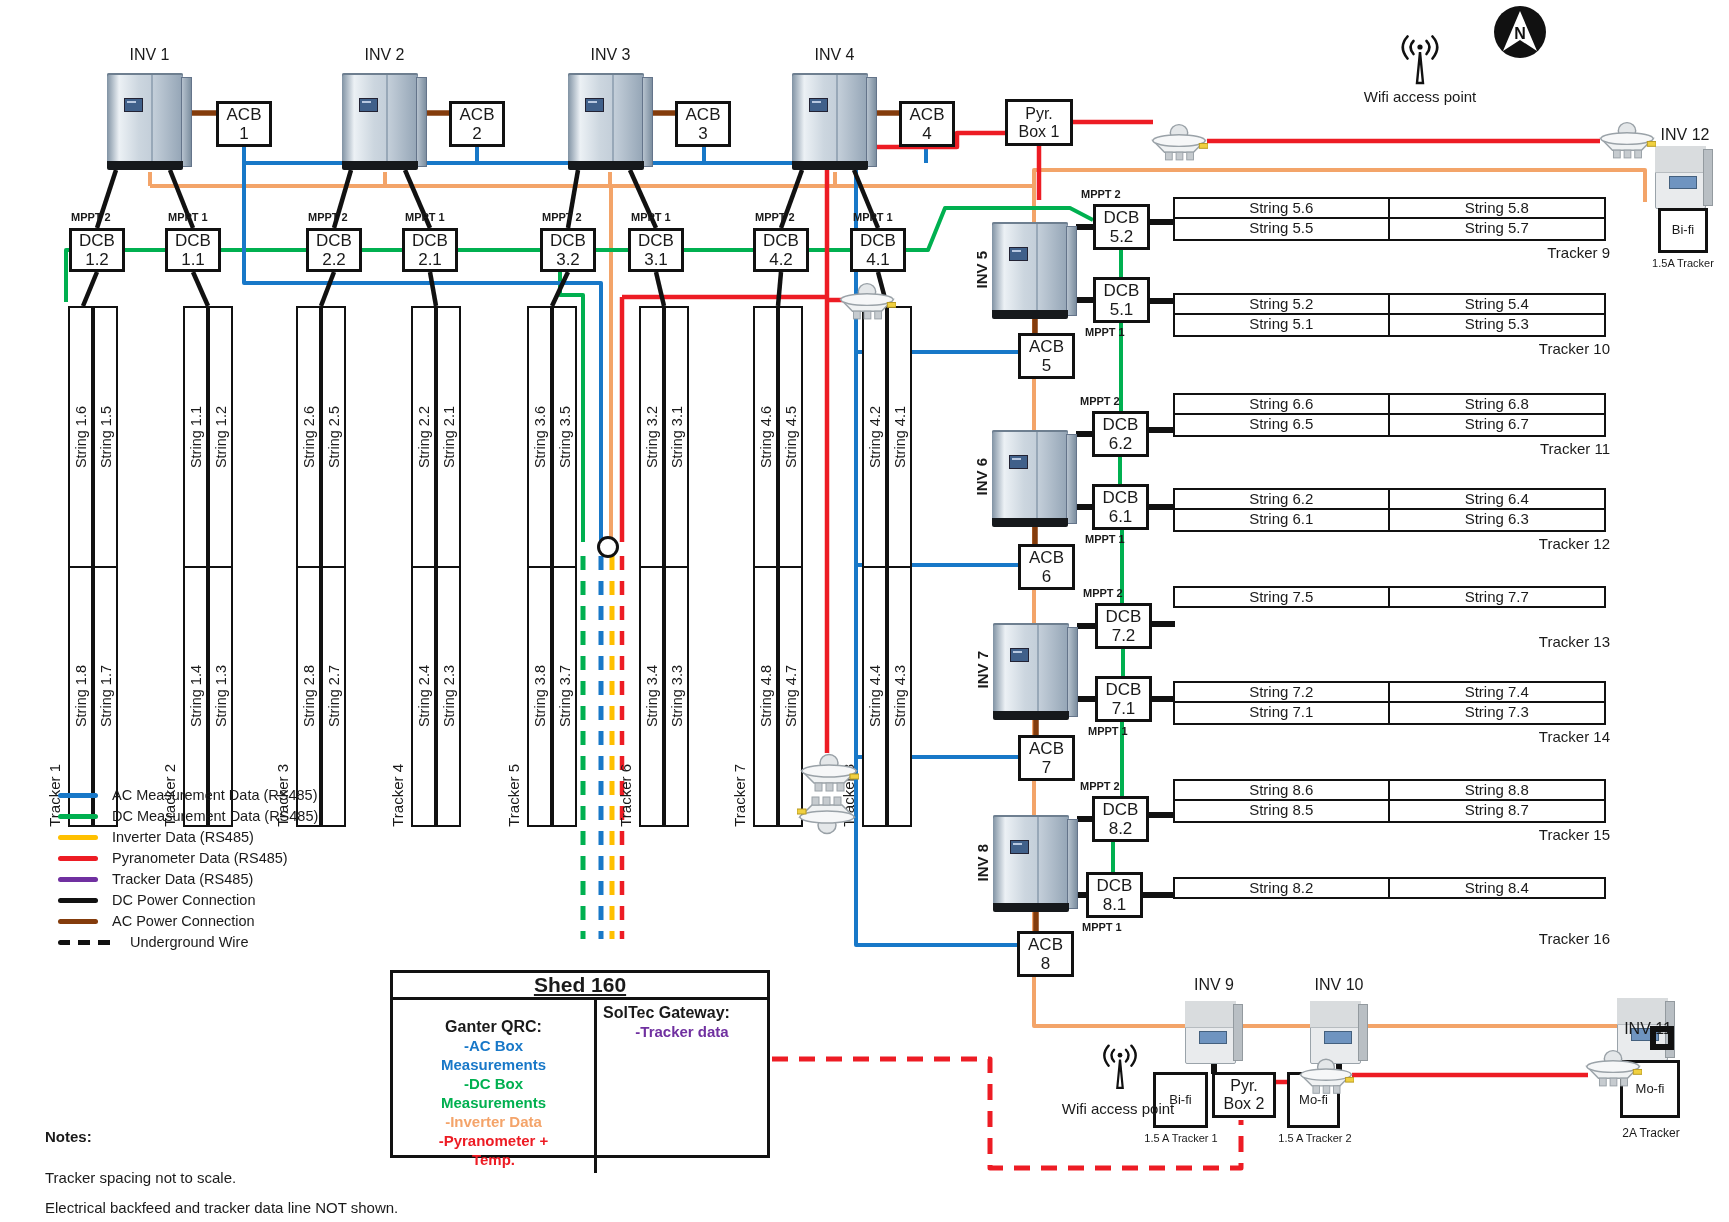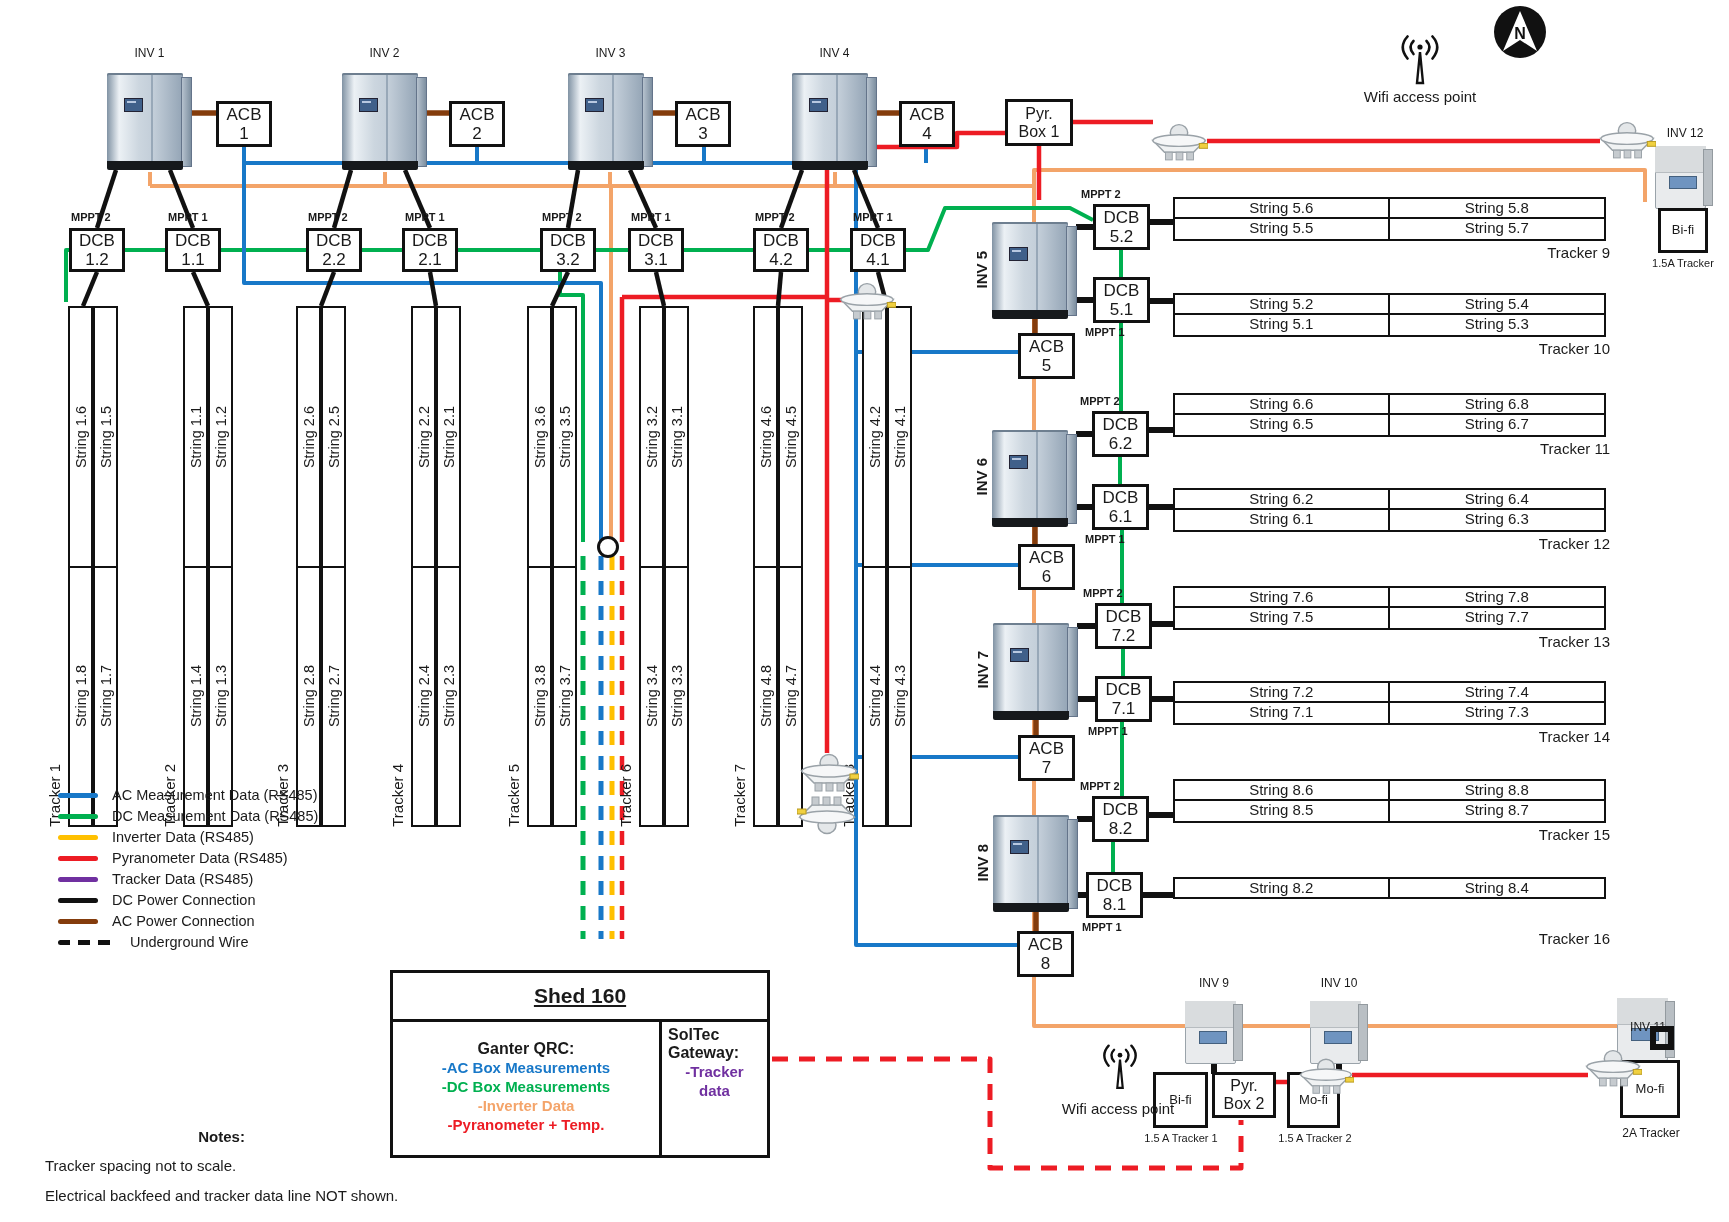--- a/index.html
+++ b/index.html
@@ -1,19 +1,19 @@
 <!DOCTYPE html>
 <html><head>
 <meta charset="utf-8">
 <style>
   html,body{margin:0;padding:0;background:#fff;font-family:"Liberation Sans",sans-serif;color:#1a1a1a;}
   #canvas{position:relative;width:1729px;height:1222px;background:#fff;overflow:hidden;}
   svg.wires{position:absolute;left:0;top:0;z-index:1;}
   .abs{position:absolute;}
-  .lbl{position:absolute;z-index:4;font-size:12px;text-align:center;}
+  .lbl{position:absolute;z-index:4;font-size:16px;text-align:center;}
   
   .wbox{position:absolute;z-index:3;background:#fff;border:3px solid #111;box-sizing:border-box;
         display:flex;flex-direction:column;align-items:center;justify-content:center;
         font-size:17px;line-height:1.12;text-align:center;}
   .mppt{position:absolute;z-index:4;font-size:11px;font-weight:600;white-space:nowrap;}
   
   .lt{position:absolute;top:306px;width:50px;height:521px;z-index:2;}
   .ltc{position:absolute;top:0;width:25px;height:521px;}
   .cell{position:absolute;left:0;width:25px;box-sizing:border-box;border:2.5px solid #111;background:#fff;
         display:flex;align-items:center;justify-content:center;}
@@ -46,32 +46,32 @@
   .inv-s .screen{position:absolute;left:14px;top:30px;width:26px;height:11px;background:#6f94c0;border:1px solid #44607e;}
   .inv-s .side{position:absolute;right:0;top:3px;bottom:3px;width:8px;background:#b9bfc4;border:1px solid #939a9f;}
   .vlabel{position:absolute;z-index:4;width:20px;display:flex;align-items:center;justify-content:center;}
   .vlabel .vtext{font-size:15px;font-weight:600;}
   .pyr{position:absolute;z-index:5;}
   
   .shed{position:absolute;left:390px;top:970px;width:380px;height:188px;border:3.5px solid #111;box-sizing:border-box;background:#fff;z-index:3;display:flex;flex-direction:column;}
   .shed-title{height:46px;border-bottom:3px solid #111;display:flex;align-items:center;justify-content:center;
       font-size:21px;font-weight:bold;text-decoration:underline;}
   .shed-body{flex:1;display:flex;}
-  .shed-left{width:269px;border-right:3px solid #111;padding:4px 24px;box-sizing:border-box;}
+  .shed-left{width:204px;border-right:3px solid #111;padding:4px 24px;box-sizing:border-box;}
   .shed-right{flex:1;padding:4px 6px;box-sizing:border-box;}
   .shed-h{font-weight:bold;font-size:16px;}
   .shed-left .shed-h{text-align:center;margin-top:14px;}
   .shed-item{font-size:15px;font-weight:600;line-height:19px;text-align:center;}
   
   .leg-row{position:absolute;left:58px;height:18px;display:flex;align-items:center;z-index:3;}
   .swatch{width:40px;height:5px;border-radius:3px;background:currentColor;margin-right:14px;flex:none;}
   .swatch.dash{width:58px;background:repeating-linear-gradient(90deg,currentColor 0 12px,transparent 12px 20px);}
   .leg-row span{font-size:14.5px;color:#1a1a1a;}
   .notes{position:absolute;left:45px;top:1128px;z-index:3;font-size:15px;}
-  .notes .nt{font-weight:bold;margin-bottom:12px;text-align:center;}
+  .notes .nt{font-weight:bold;margin-bottom:24px;}
   .notes .nl{margin-bottom:13px;}
   .wifi-lbl{position:absolute;z-index:4;font-size:15px;text-align:center;}
   .cap-lbl{position:absolute;z-index:4;font-size:11px;text-align:center;white-space:nowrap;}
   .sq{position:absolute;z-index:4;border:6px solid #111;box-sizing:border-box;background:transparent;}
 </style>
 </head>
 <body>
 
 <div id="canvas">
 
@@ -619,24 +619,20 @@
         <div class="rcell">String 6.4</div>
       </div>
     <div class="rrow">
         <div class="rcell">String 6.1</div>
         <div class="rcell">String 6.3</div>
       </div>
   </div>
   <div class="rt-name" style="top:535px;">Tracker 12</div>
   <div class="rt" style="top:586px;">
     <div class="rrow">
-        <div class="rcell">String 7.6</div>
-        <div class="rcell">String 7.8</div>
-      </div>
-    <div class="rrow">
         <div class="rcell">String 7.5</div>
         <div class="rcell">String 7.7</div>
       </div>
   </div>
   <div class="rt-name" style="top:633px;">Tracker 13</div>
   <div class="rt" style="top:681px;">
     <div class="rrow">
         <div class="rcell">String 7.2</div>
         <div class="rcell">String 7.4</div>
       </div>

